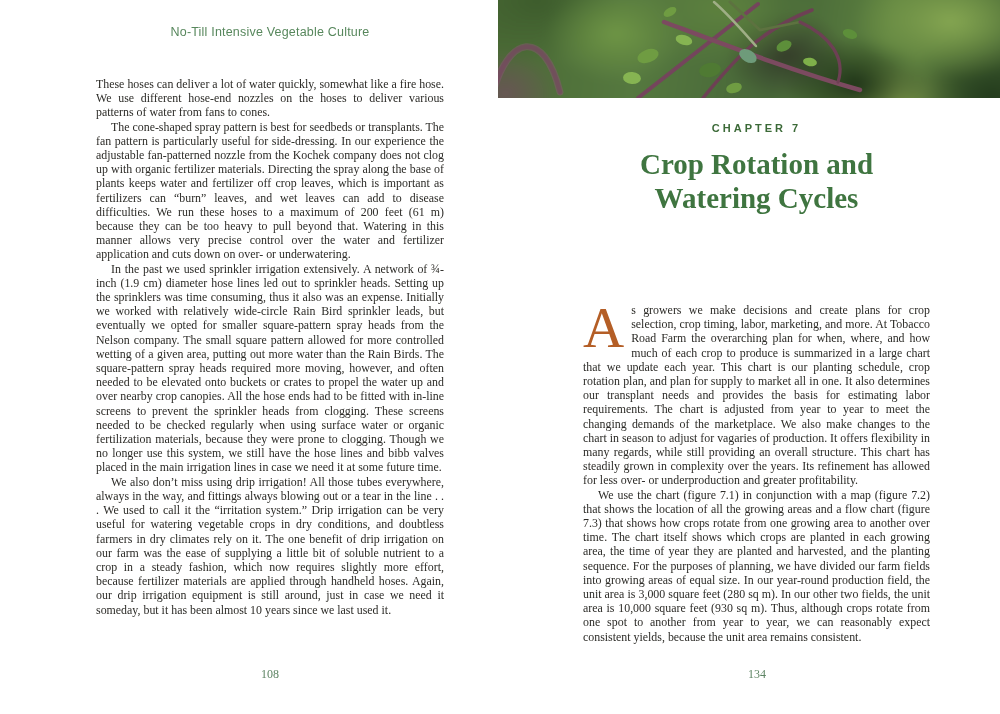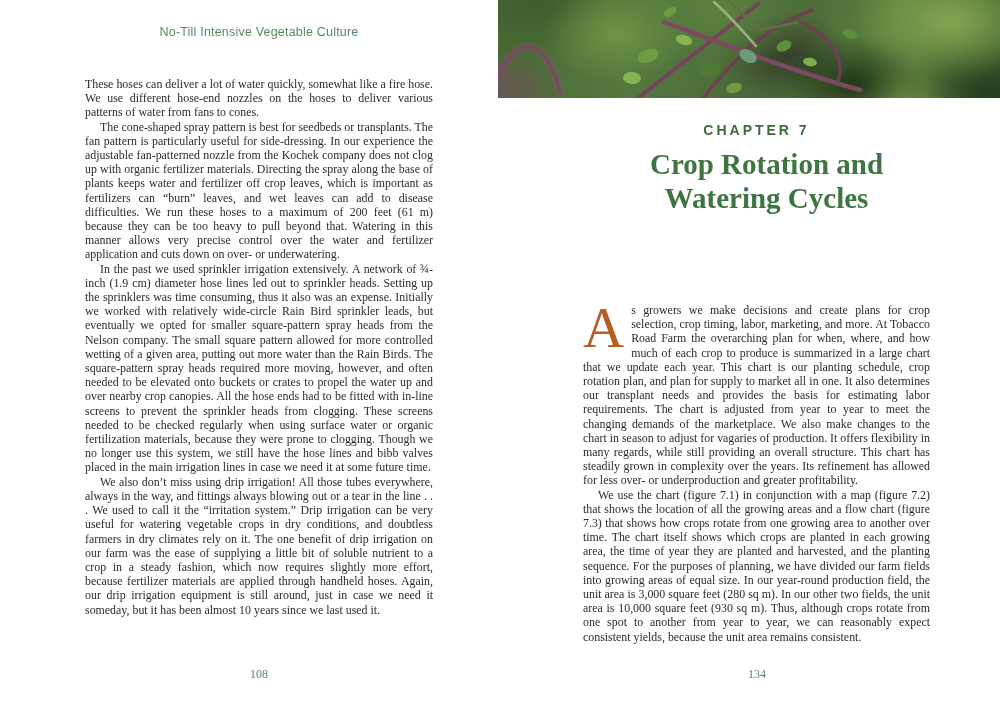--- a/index.html
+++ b/index.html
@@ -5,21 +5,21 @@
   * { margin:0; padding:0; box-sizing:border-box; }
   html, body { width:1000px; height:714px; }
   body {
     background:#ffffff;
     font-family:"Liberation Serif", serif;
     position:relative;
     overflow:hidden;
     color:#2c2b27;
   }
   .page { position:absolute; top:0; bottom:0; }
-  .page-left  { left:1px; width:498px; }
+  .page-left  { left:12px; width:498px; }
   .page-right { left:498px; width:502px; }
 
   
   .running-header {
     position:absolute; top:25px; left:84px; width:348px;
     text-align:center;
     font-family:"Liberation Sans", sans-serif;
     font-size:12.5px; letter-spacing:.2px;
     color:#57875c;
   }
@@ -64,25 +64,25 @@
       radial-gradient(120px 70px at 78% 92%, #8fa957 0%, transparent 60%),
       linear-gradient(100deg, #4a6836 0%, #567741 30%, #48663a 55%, #5d7f41 75%, #3f5c32 100%);
   }
   .photo-stems { position:absolute; left:0; top:0; width:502px; height:98px; }
 
   
   .chapter-label {
     position:absolute; top:122px; left:85px; width:347px;
     text-align:center;
     font-family:"Liberation Sans", sans-serif;
-    font-weight:bold; font-size:14px; letter-spacing:3px;
+    font-weight:bold; font-size:11px; letter-spacing:3px;
     color:#3c6a38;
   }
   .chapter-title {
-    position:absolute; top:147px; left:55px; width:427px;
+    position:absolute; top:147px; left:45px; width:427px;
     text-align:center;
     font-family:"Liberation Serif", serif;
     font-size:29px; line-height:34px;
     color:#3f7540;
   }
   .chapter-title span { display:block; }
 
   .drop-cap {
     float:left;
     font-family:"Liberation Serif", serif;

